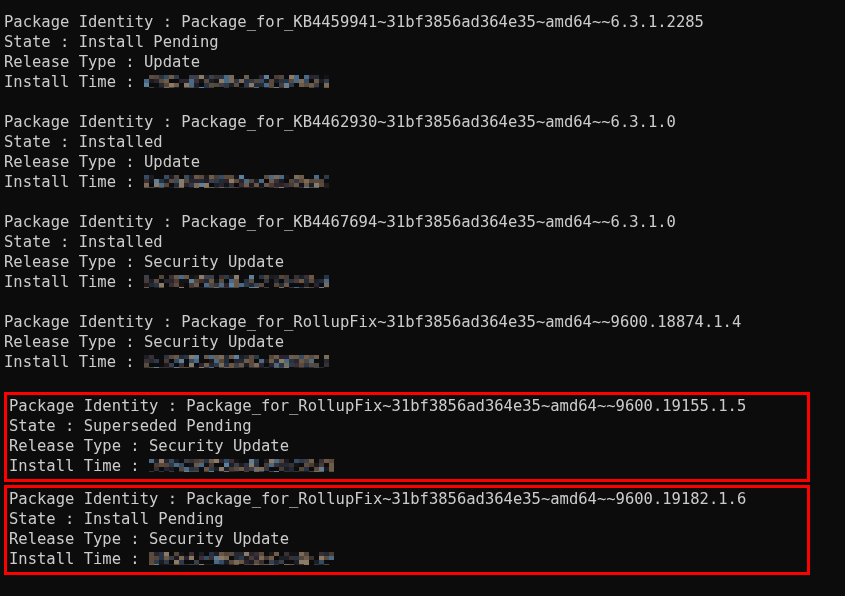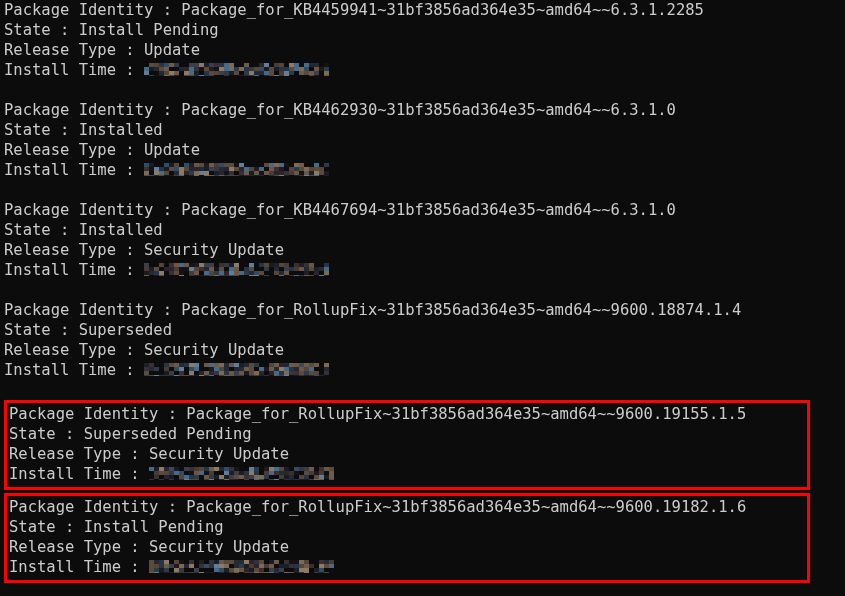--- a/index.html
+++ b/index.html
@@ -14,21 +14,21 @@
     background: #0c0c0c;
     overflow: hidden;
     font-family: "DejaVu Sans Mono", "Liberation Mono", monospace;
   }
   #console {
     position: absolute;
     left: 0;
     top: 0;
     width: 845px;
     height: 596px;
-    padding: 0 0 0 4px;
+    padding: 12px 0 0 4px;
     box-sizing: border-box;
   }
   .pkg-block {
     position: relative;
     box-sizing: border-box;
     padding: 0;
     margin: 0 0 20px 0;
   }
   .pkg-block.highlighted {
     border: 3px solid #ff0000;
@@ -455,21 +455,20 @@
               <rect x="155" y="12" width="5" height="4" fill="#273445"></rect>
               <rect x="160" y="12" width="5" height="4" fill="#6b5746"></rect>
               <rect x="165" y="12" width="5" height="4" fill="#55463a"></rect>
               <rect x="170" y="12" width="5" height="4" fill="#141318"></rect>
               <rect x="175" y="12" width="5" height="4" fill="#5d7f9a"></rect>
               <rect x="180" y="12" width="5" height="4" fill="#1a1f28"></rect>
             </svg></span></div>
       </div>
       <div class="pkg-block">
         <div class="line"><span class="label">Package Identity : </span><span class="value">Package_for_RollupFix~31bf3856ad364e35~amd64~~9600.18874.1.4</span></div>
-        <div class="line"><span class="label">State : </span><span class="value">Superseded</span></div>
         <div class="line"><span class="label">Release Type : </span><span class="value">Security Update</span></div>
         <div class="line"><span class="label">Install Time : </span><span class="redacted"><svg width="185" height="13" viewBox="0 0 185 13">
               <rect x="0" y="0" width="5" height="4" fill="#1a1f28"></rect>
               <rect x="5" y="0" width="5" height="4" fill="#3a2f33"></rect>
               <rect x="10" y="0" width="5" height="4" fill="#0d0d0f"></rect>
               <rect x="15" y="0" width="5" height="4" fill="#0d0d0f"></rect>
               <rect x="20" y="0" width="5" height="4" fill="#273445"></rect>
               <rect x="25" y="0" width="5" height="4" fill="#5c4a3c"></rect>
               <rect x="30" y="0" width="5" height="4" fill="#6b5746"></rect>
               <rect x="35" y="0" width="5" height="4" fill="#232a34"></rect>

